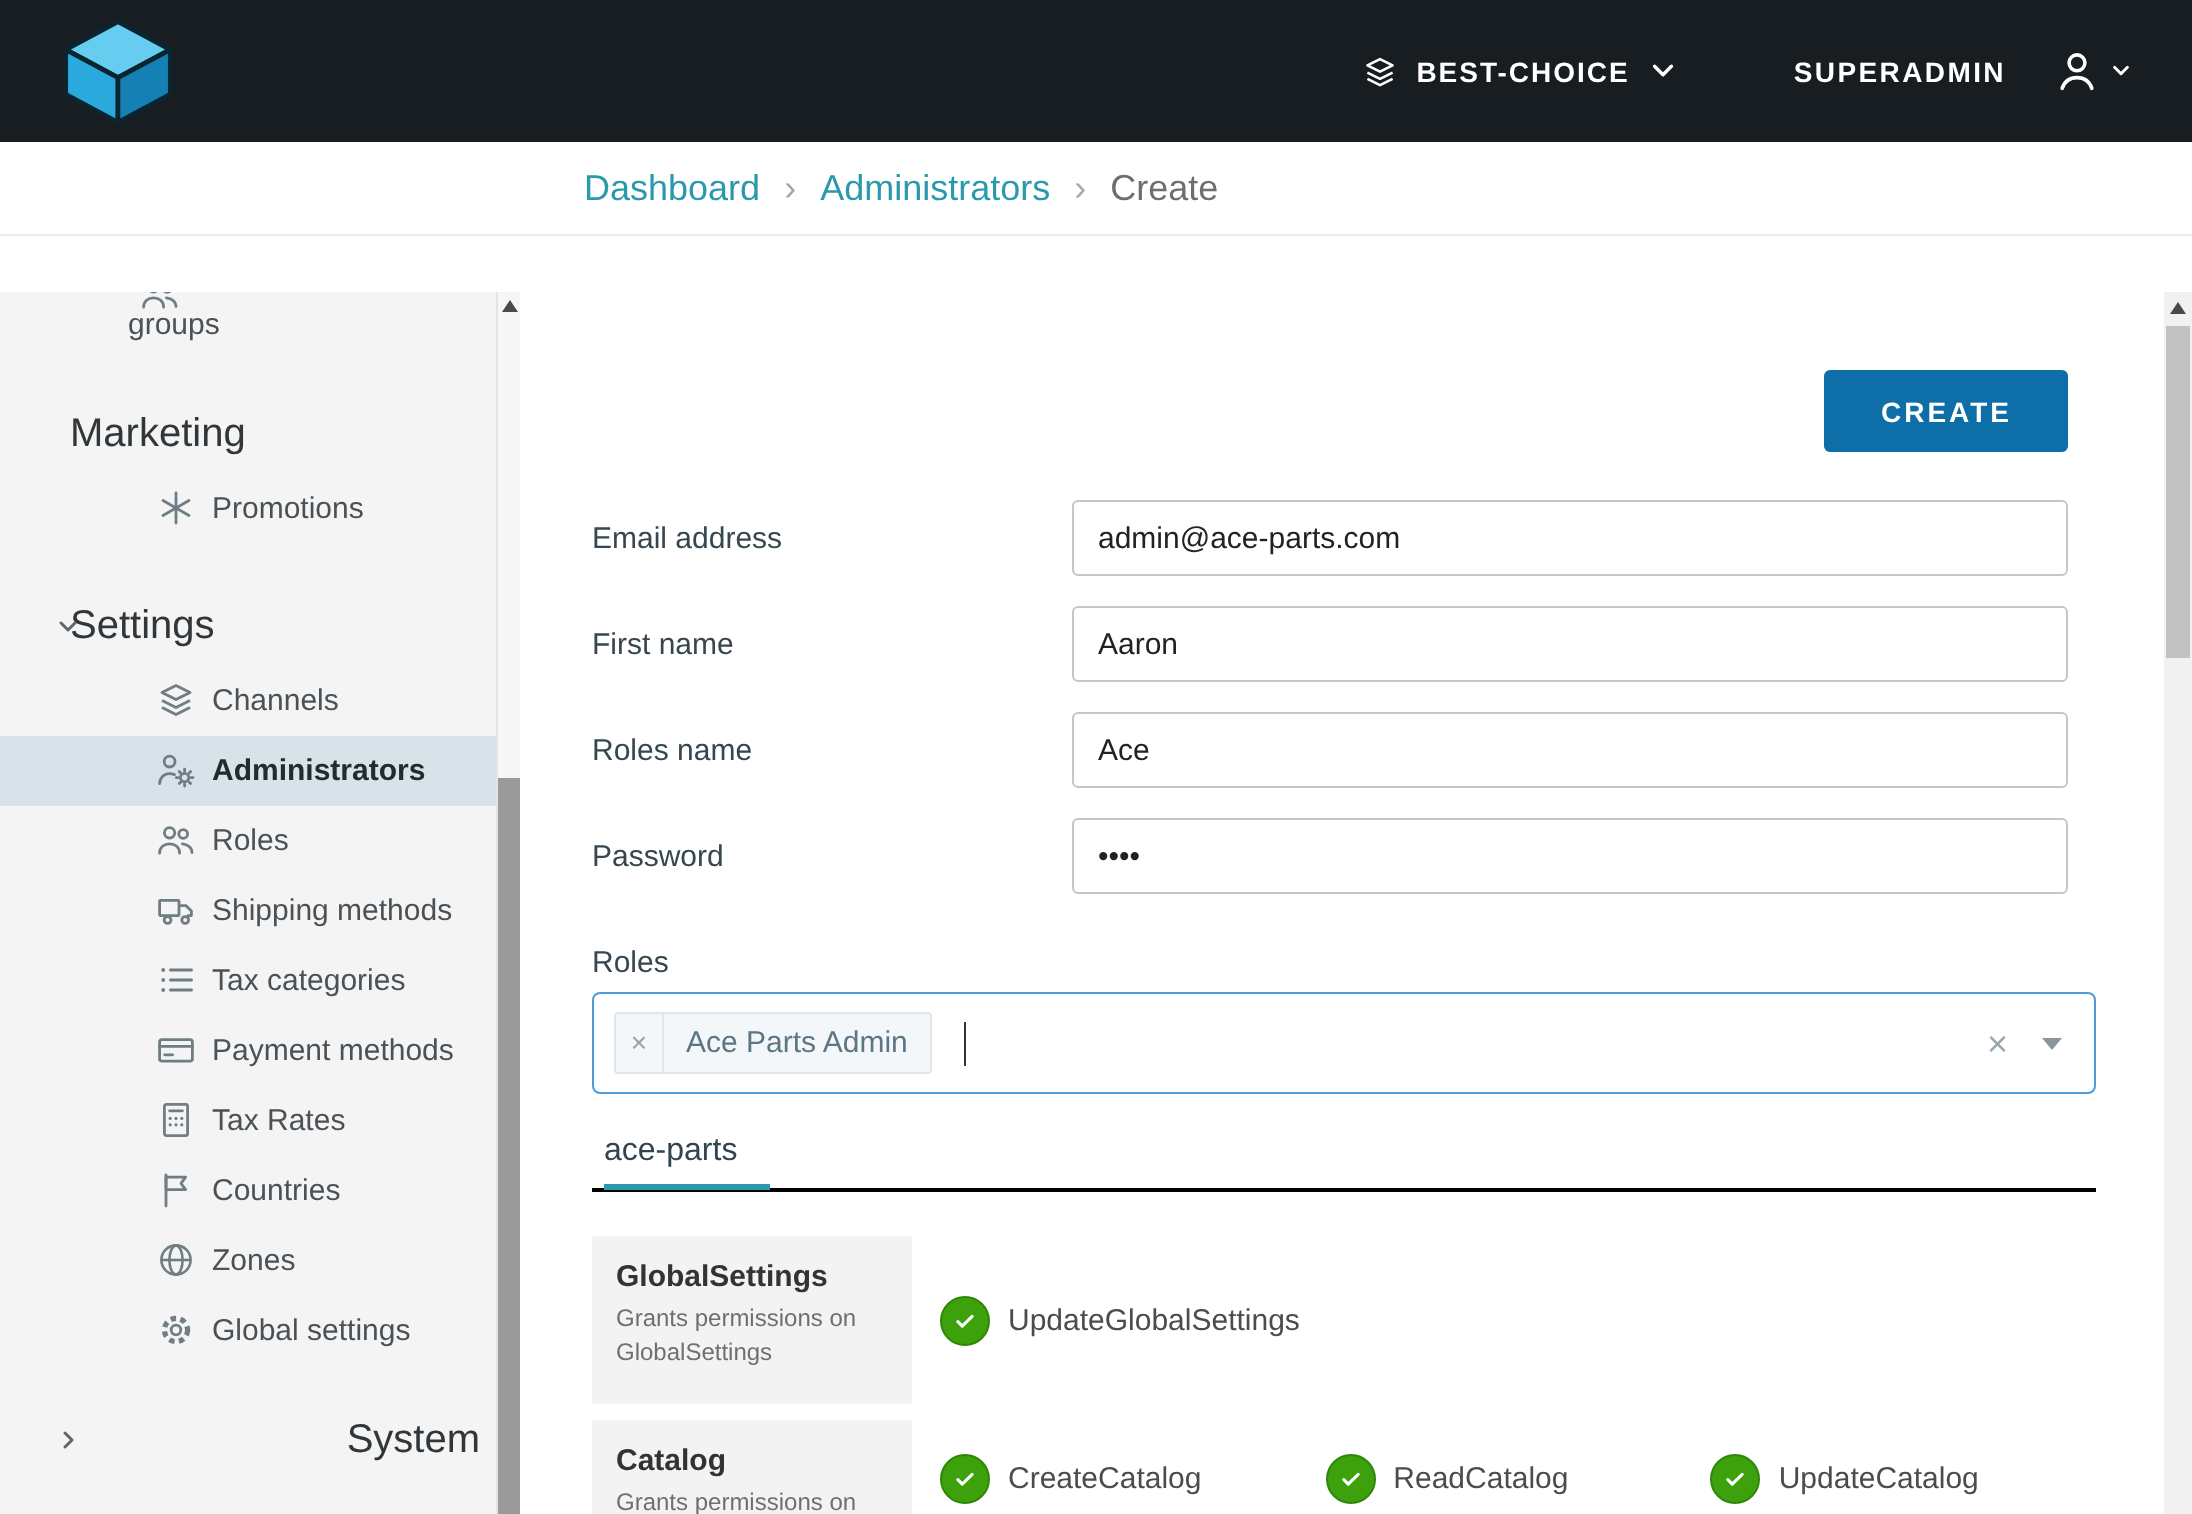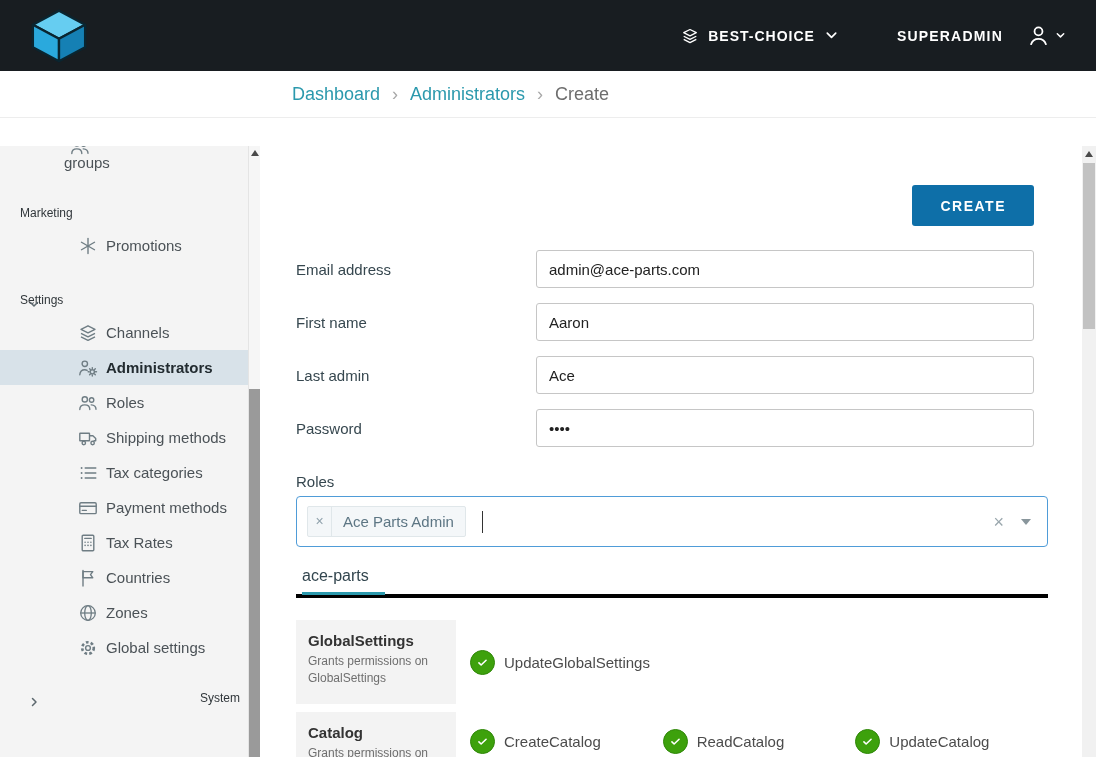--- a/index.html
+++ b/index.html
@@ -21,21 +21,21 @@
   .crumb-link { color:#2b99ad; cursor:pointer; text-decoration:none; }
   .crumb-sep { color:#a8a8a8; margin:0 12px; }
   .crumb-current { color:#6e6e6e; }
   
   .content-row { display:flex; height:639px;margin-top:28px; }
   
   .sidebar { width:260px; flex-shrink:0; background:#f4f4f4; position:relative; overflow:hidden; padding-right:12px; font-size:15px; }
   .sb-clip { position:relative; height:36px; }
   .clip-icon { position:absolute; left:70px; top:-9px; color:#6f7d84; }
   .clip-label { position:absolute; left:64px; top:8px; color:#4b5257; }
-  .sb-title { font-size:12px; color:#30363a; padding:8px 8px 8px 20px; position:relative; }
+  .sb-title { font-size:20px; color:#30363a; padding:8px 8px 8px 35px; position:relative; }
   .title-caret { position:absolute; left:28px; top:13px; color:#5d686e; }
   .nav-item { display:block; padding:5px 8px 5px 64px; line-height:25px; color:#4b5257; cursor:pointer; }
   .nav-item.active { background:#d8e2e9; color:#222b30; font-weight:600; }
   .nav-icon { display:inline-block; width:20px; height:20px; margin:0 8px 0 14px; vertical-align:-5px; color:#6f7d84; }
   .nav-icon svg, .title-caret svg, .wicon svg { display:block; }
   .mt16 { margin-top:16px; } .mt22 { margin-top:22px; } .mt18 { margin-top:18px;text-align:right; }
   .sb-scrollbar { position:absolute; right:0; top:0; width:12px; height:100%; background:#f6f6f6; border-left:1px solid #e4e4e4; }
   .sb-up { position:absolute; top:4px; left:2px; width:0; height:0; border-left:4px solid transparent; border-right:4px solid transparent; border-bottom:6px solid #4a4a4a; }
   .sb-thumb { position:absolute; top:38%; bottom:0; left:0; width:100%; background:#9a9a9a; }
   
@@ -49,21 +49,21 @@
   .roles-label { display:block; margin-top:26px; font-size:15px; font-weight:500; color:#36474f; }
   .roles-select { margin-top:6px; width:752px; height:51px; border:1px solid #4f9cd8; border-radius:4px; display:flex; align-items:center; padding:0 16px 0 10px; background:#fff; }
   .role-chip { display:flex; align-items:center; height:31px; background:#f4f7f9; border:1px solid #e0e7ea; border-radius:2px; }
   .chip-x { width:24px; text-align:center; color:#90a2ac; font-size:14px; border-right:1px solid #e0e7ea; line-height:29px; cursor:pointer; }
   .chip-label { padding:0 11px; font-size:15px; color:#5d7684; }
   .text-caret { width:1px; height:22px; background:#333; margin-left:16px; animation:blink 1.1s step-end infinite; }
   @keyframes blink { 50% { opacity:0; } }
   .select-spacer { flex:1; }
   .clear-x { color:#9aa7ad; font-size:18px; cursor:pointer; line-height:1; }
   .dd-caret { margin-left:17px; width:0; height:0; border-left:5px solid transparent; border-right:5px solid transparent; border-top:6px solid #89969c; cursor:pointer; }
-  .tab-bar { width:752px; margin-top:16px; border-bottom:4px solid #000000; display:flex;align-items:center; }
+  .tab-bar { width:752px; margin-top:16px; border-bottom:2px solid #000000; display:flex;align-items:center; }
   .tab { display:inline-block; margin-left:6px; padding:4px 16px 7px 0; font-size:16px; color:#32454e; border-bottom:3px solid #2b99ad; margin-bottom:-1px; cursor:pointer; }
   .perm-table { margin-top:22px; width:752px; }
   .perm-row { display:flex; margin-bottom:8px; min-height:84px; }
   .perm-row:nth-child(2) { min-height:130px; }
   .perm-info { width:160px; flex-shrink:0; background:#f3f3f3; padding:12px; }
   .perm-name { font-size:15px; font-weight:700; color:#333; margin-bottom:4px; }
   .perm-desc { font-size:12px; color:#6f6f6f; line-height:1.4; }
   .perm-grid { flex:1; display:grid; grid-template-columns:repeat(3,1fr); align-items:center; padding-left:14px; }
   .perm-row:nth-child(2) .perm-grid { align-items:start; padding-top:17px; }
   .perm-item { display:flex; align-items:center; gap:9px; font-size:15px; color:#4c4c4c; cursor:pointer; }
@@ -293,21 +293,21 @@
     <div class="form">
       <div class="form-row">
         <label>Email address</label>
         <input type="text" value="admin@ace-parts.com" style="">
       </div>
       <div class="form-row">
         <label>First name</label>
         <input type="text" value="Aaron" style="">
       </div>
       <div class="form-row">
-        <label>Last admin</label>
+        <label>Roles name</label>
         <input type="text" value="Ace" style="">
       </div>
       <div class="form-row">
         <label>Password</label>
         <input type="text" value="••••" style="">
       </div>
 
       <label class="roles-label">Roles</label>
       <div class="roles-select">
         <div class="role-chip">

